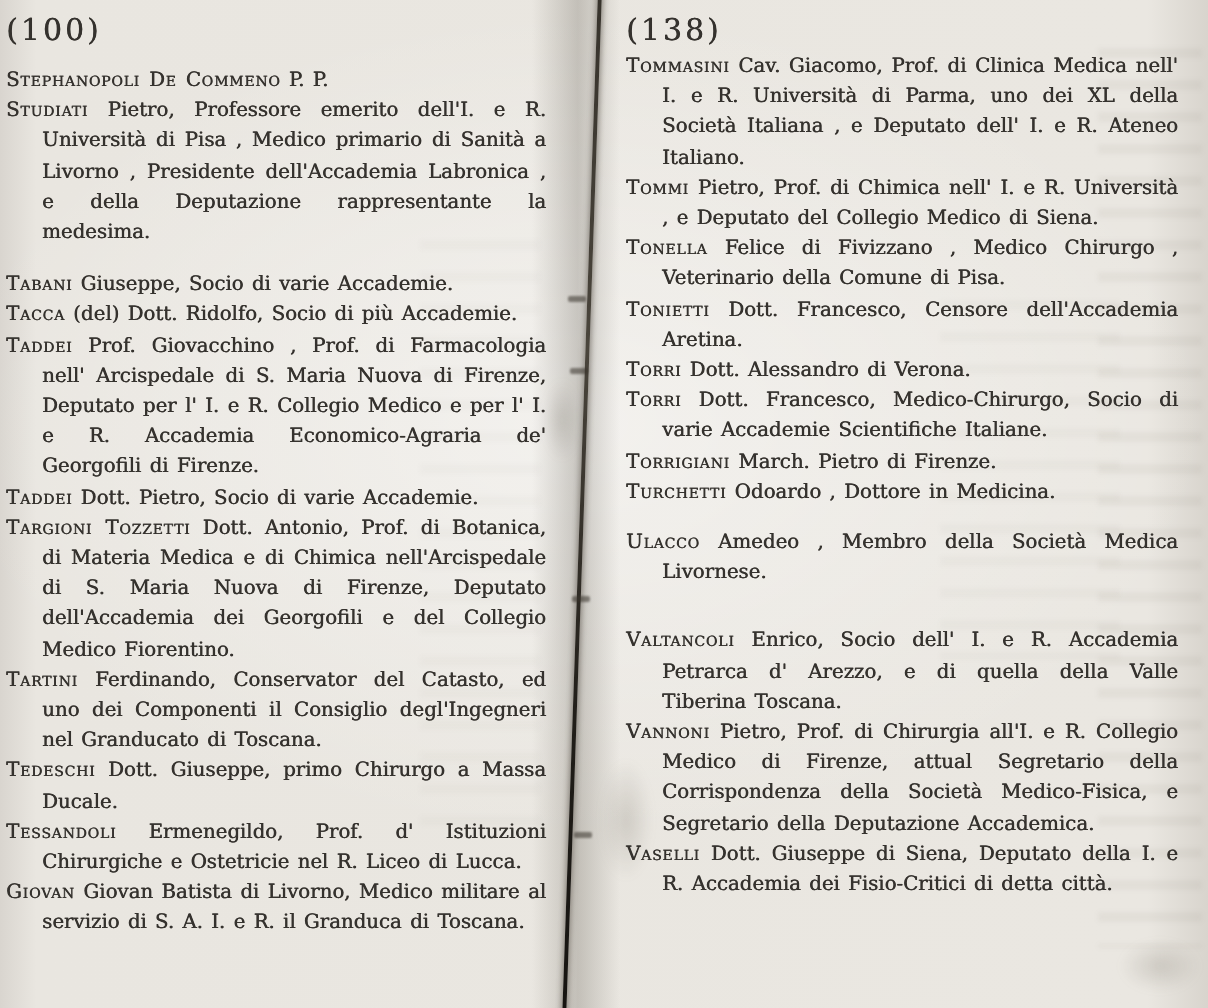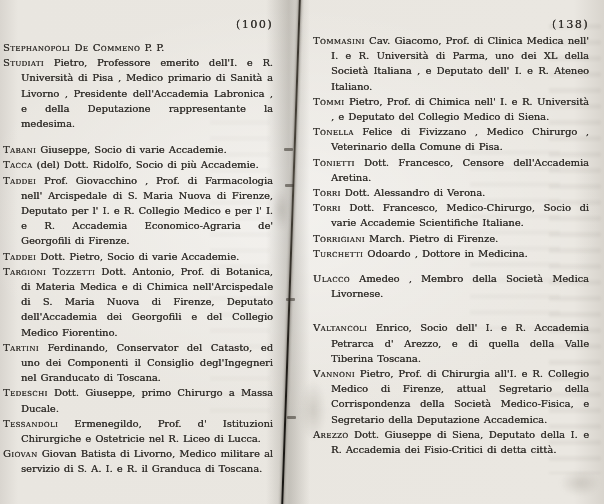--- a/index.html
+++ b/index.html
@@ -52,22 +52,22 @@
   .seam-dash {
     position:absolute; width:9px; height:3px; background:rgba(55,50,42,.55);
     filter:blur(.4px); border-radius:1px; pointer-events:none;
   }
 
   .page { position:absolute; top:0; }
   .page-left  { left:3px;   width:270px; }
   .page-right { left:313px; width:276px; }
 
   .page-number {
-    text-align:right; font-size:11px; letter-spacing:1.5px;
-    padding-top:18px; text-shadow:.2px 0 0 currentColor;
+    text-align:left; font-size:15px; letter-spacing:1.5px;
+    padding-top:6px; text-shadow:.2px 0 0 currentColor;
   }
   .page-left  .page-number { margin-bottom:9px; }
   .page-right .page-number { margin-bottom:2px; }
 
   .entry {
     font-size:9.9px; line-height:15.2px; text-align:justify;
     padding-left:18px; text-indent:-18px;
     text-shadow:.25px 0 0 currentColor;
     word-spacing:1px;
   }
@@ -141,15 +141,15 @@
       <p class="entry"><span class="sc">Torrigiani</span><span> March. Pietro di Firenze.</span></p>
 
       <p class="entry"><span class="sc">Turchetti</span><span> Odoardo , Dottore in Medicina.</span></p>
 
       <p class="entry gap-lg"><span class="sc">Ulacco</span><span> Amedeo , Membro della Società Medica Livornese.</span></p>
 
       <p class="entry gap-md"><span class="sc">Valtancoli</span><span> Enrico, Socio dell' I. e R. Accademia Petrarca d' Arezzo, e di quella della Valle Tiberina Toscana.</span></p>
 
       <p class="entry"><span class="sc">Vannoni</span><span> Pietro, Prof. di Chirurgia all'I. e R. Collegio Medico di Firenze, attual Segretario della Corrispondenza della Società Medico-Fisica, e Segretario della Deputazione Accademica.</span></p>
 
-      <p class="entry"><span class="sc">Arezzo</span><span> Dott. Giuseppe di Siena, Deputato della I. e R. Accademia dei Fisio-Critici di detta città.</span></p>
+      <p class="entry"><span class="sc">Vaselli</span><span> Dott. Giuseppe di Siena, Deputato della I. e R. Accademia dei Fisio-Critici di detta città.</span></p>
     </div>
 </div>
 
 </body></html>

